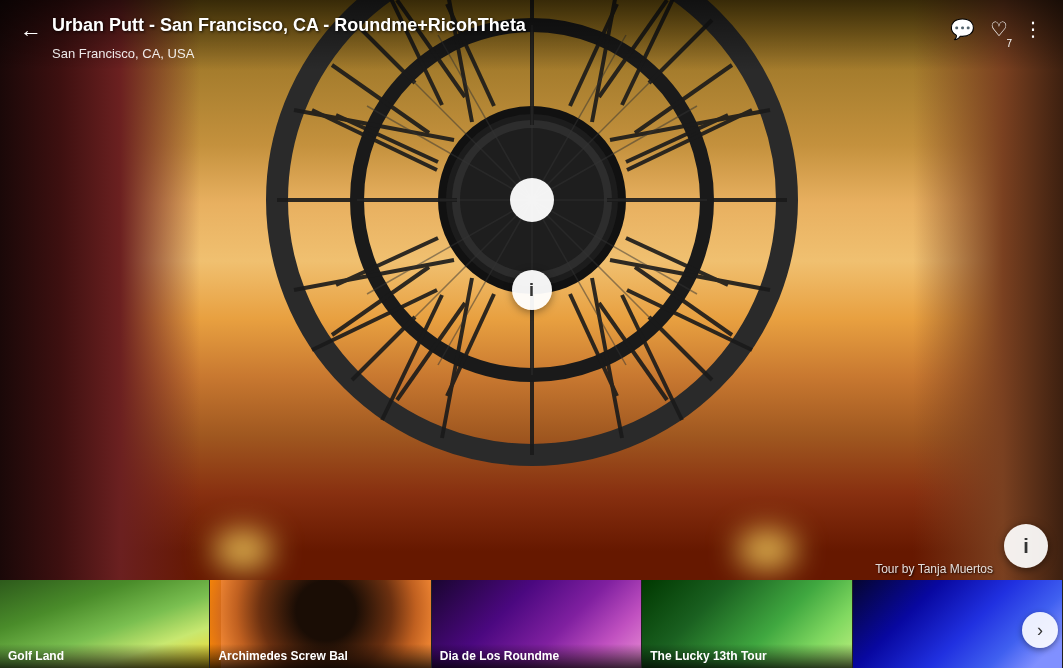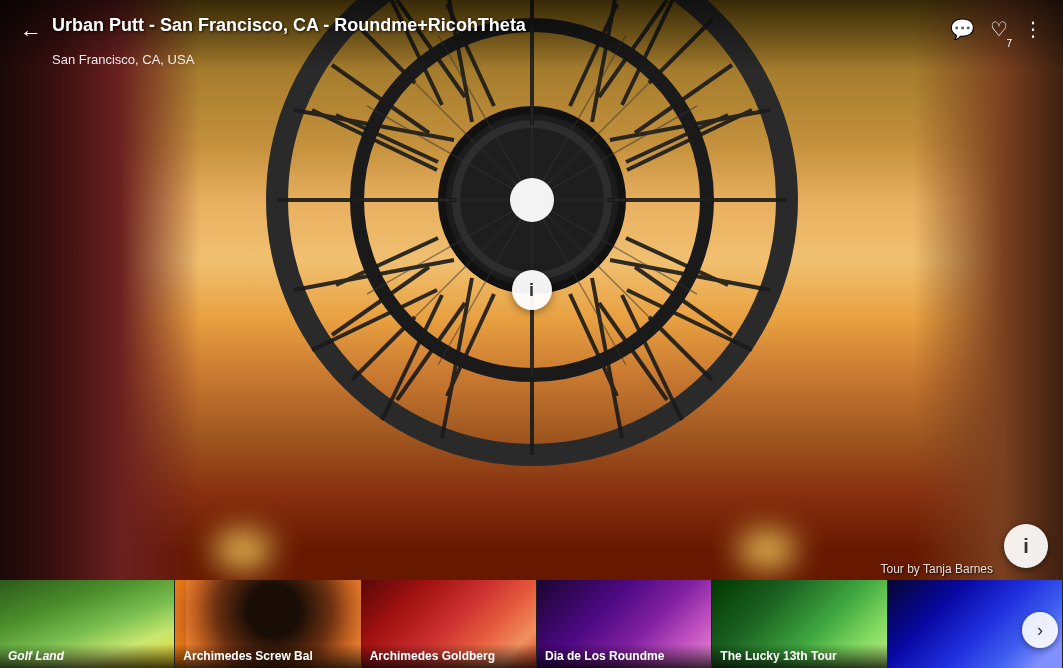--- a/index.html
+++ b/index.html
@@ -111,21 +111,21 @@
     .main-title {
       color: white;
       font-size: 18px;
       font-weight: bold;
       text-shadow: 1px 1px 3px rgba(0,0,0,0.8);
     }
 
     .subtitle {
       color: rgba(255,255,255,0.9);
       font-size: 13px;
-      margin-top: 16px;
+      margin-top: 10px;
     }
 
     .top-icons {
       display: flex;
       gap: 15px;
       align-items: flex-start;
       margin-top: 2px;
     }
 
     .icon-btn {
@@ -165,21 +165,20 @@
       border-right: 1px solid #222;
     }
 
     .thumb-item:last-child {
       border-right: none;
     }
 
     
     .thumb-golf {
       background: linear-gradient(135deg, #228B22 0%, #32CD32 40%, #90EE90 70%, #FFD700 100%);
-      font-style: italic;
     }
 
     .thumb-label {
       position: absolute;
       bottom: 0;
       left: 0;
       right: 0;
       padding: 5px 8px;
       background: linear-gradient(0deg, rgba(0,0,0,0.75) 0%, transparent 100%);
       color: white;
@@ -345,45 +344,40 @@
       <button class="icon-btn">
         <span>♡</span>
         <span class="heart-badge">7</span>
       </button>
       <button class="icon-btn">⋮</button>
     </div>
   </div>
 
 </div>
 
-<div style="position:absolute; bottom:92px; right:70px; z-index:25; color:rgba(255,255,255,0.85); font-size:12px; text-shadow:1px 1px 2px rgba(0,0,0,0.8);">Tour by Tanja Barnes</div>
+<div style="position:absolute; bottom:92px; right:70px; z-index:25; color:rgba(255,255,255,0.85); font-size:12px; text-shadow:1px 1px 2px rgba(0,0,0,0.8);">Tour by Tanja Muertos</div>
 
 <button style="position:absolute; bottom:100px; right:15px; z-index:25; width:44px; height:44px; border-radius:50%; background:rgba(255,255,255,0.92); border:none; cursor:pointer; font-weight:bold; font-size:20px; color:#333; box-shadow:0 2px 8px rgba(0,0,0,0.5); display:flex; align-items:center; justify-content:center;">i</button>
 
 <div class="thumbnail-strip">
 
   <div class="thumb-item thumb-golf">
 
     <div style="width:100%;height:100%;background:linear-gradient(160deg,#2d5a1b 0%,#4a8c2a 30%,#7abf50 55%,#c8e870 75%,#f5d020 100%);position:relative;">
       <div style="position:absolute;bottom:5px;left:5px;right:5px;height:30px;background:rgba(0,0,0,0.0)"></div>
     </div>
     <div class="thumb-label">Golf Land</div>
   </div>
 
   <div class="thumb-item thumb-archimedes-screw-detail">
     <div style="width:100%;height:100%;background:radial-gradient(circle at 50% 35%, #1a0d05 25%, #6b3010 55%, #c06020 75%, #e88030 90%, #ff9040 100%);">
     </div>
     <div class="thumb-label">Archimedes Screw Bal</div>
   </div>
 
-  <div class="thumb-item">
-    <div style="width:100%;height:100%;background:linear-gradient(135deg,#5a0808 0%,#a01010 25%,#cc3030 50%,#e86040 70%,#f09060 85%,#d04020 100%);">
-    </div>
-    <div class="thumb-label">Archimedes Goldberg</div>
-  </div>
 
   <div class="thumb-item">
     <div style="width:100%;height:100%;background:linear-gradient(135deg,#1a0530 0%,#4b0880 35%,#8020a0 60%,#c050c0 80%,#e080d0 95%);">
     </div>
     <div class="thumb-label">Dia de Los Roundme</div>
   </div>
 
   <div class="thumb-item">
     <div style="width:100%;height:100%;background:linear-gradient(135deg,#003800 0%,#1a6020 30%,#40a840 60%,#80d860 80%,#c0f080 100%);">
     </div>

